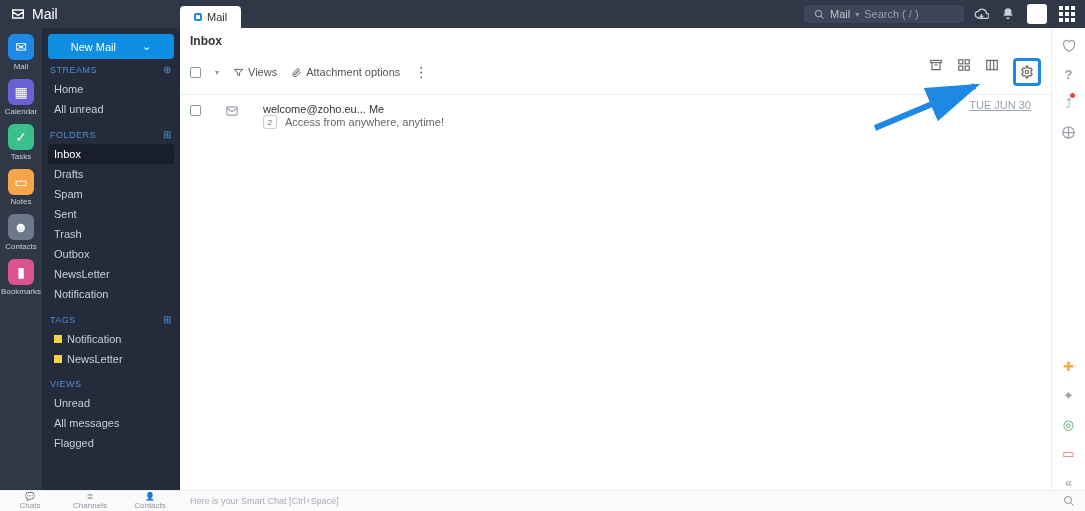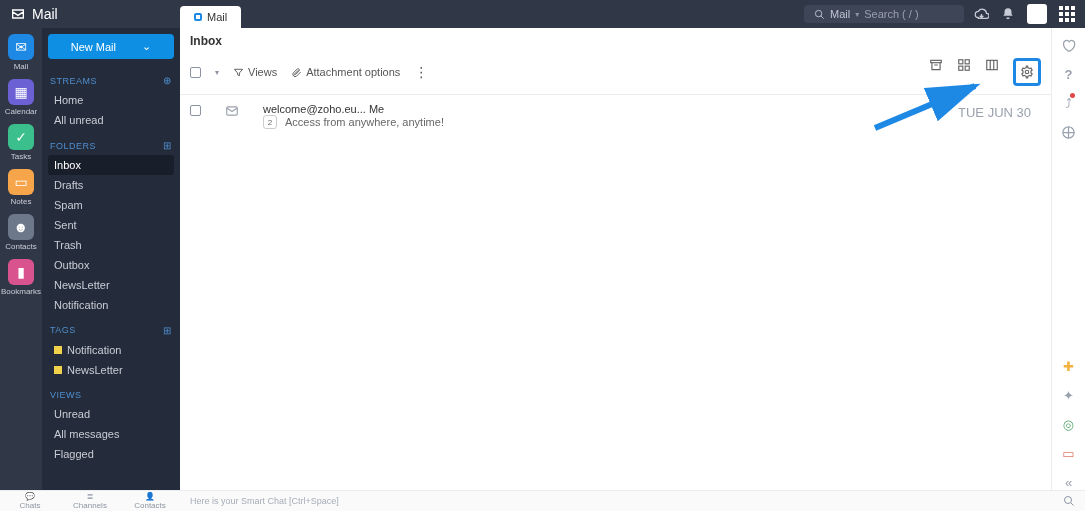--- a/index.html
+++ b/index.html
@@ -19,36 +19,36 @@
 .rail{width:42px;background:#303747;display:flex;flex-direction:column;align-items:center;padding-top:6px;gap:8px;}
 .rail-item{display:flex;flex-direction:column;align-items:center;gap:2px;color:#c9cdd6;font-size:8px;cursor:pointer;}
 .rail-ico{width:26px;height:26px;border-radius:6px;display:flex;align-items:center;justify-content:center;font-size:14px;}
 .ico-mail{background:#1e88e5;color:#fff;}
 .ico-cal{background:#6b60d4;color:#fff;}
 .ico-task{background:#3bbf8c;color:#fff;}
 .ico-notes{background:#f6a54a;color:#fff;}
 .ico-cont{background:#6d788a;color:#fff;}
 .ico-book{background:#d9538e;color:#fff;}
 .sidebar{width:138px;background:#242b3a;color:#c9cdd6;display:flex;flex-direction:column;font-size:11px;padding:6px 6px 0 6px;overflow:hidden;}
-.new-mail{background:#0f8fe4;color:#fff;border:none;border-radius:4px;padding:6px 10px;font-size:11px;display:flex;align-items:center;justify-content:center;gap:26px;cursor:pointer;margin-bottom:12px;}
+.new-mail{background:#0f8fe4;color:#fff;border:none;border-radius:4px;padding:6px 10px;font-size:11px;display:flex;align-items:center;justify-content:center;gap:26px;cursor:pointer;margin-bottom:1px;}
 .sb-head{color:#4f8fcf;font-size:9px;letter-spacing:.5px;padding:4px 2px;display:flex;justify-content:space-between;align-items:center;}
-.sb-tags-head{color:#4f8fcf;font-size:9px;letter-spacing:.5px;padding:4px 2px;display:flex;justify-content:space-between;align-items:flex-start;margin-top:6px;}
+.sb-tags-head{color:#4f8fcf;font-size:9px;letter-spacing:.5px;padding:4px 2px;display:flex;justify-content:space-between;align-items:center;margin-top:6px;}
 .sb-item{padding:4px 6px;cursor:pointer;border-radius:3px;}
 .sb-item.link{color:#1e88e5;}
 .sb-item.selected{background:#181e2a;color:#fff;}
 .tag-sq{display:inline-block;width:8px;height:8px;background:#f3d24b;margin-right:5px;}
 .main{flex:1;display:flex;flex-direction:column;position:relative;}
 .inbox-title{font-size:12px;font-weight:600;padding:6px 10px;color:#333;}
 .toolbar{display:flex;align-items:center;gap:14px;padding:4px 10px 8px 10px;font-size:11px;color:#555;border-bottom:1px solid #eaecef;}
 .toolbar .right{margin-left:auto;display:flex;gap:14px;}
 .settings-box{border:3px solid #1e88e5;border-radius:4px;padding:4px;}
 .mail-row{display:flex;align-items:flex-start;gap:24px;padding:8px 10px;position:relative;font-size:11px;color:#444;}
 .mailtxt .from{font-weight:500;color:#333;}
 .mailtxt .subj{color:#666;}
-.date-tag{position:absolute;right:20px;top:10px;font-size:13px;color:#9aa1ad;}
+.date-tag{position:absolute;right:20px;top:4px;font-size:11px;color:#9aa1ad;text-decoration:underline;}
 .thread-badge{width:14px;height:14px;display:inline-flex;align-items:center;justify-content:center;border:1px solid #ccc;border-radius:3px;font-size:8px;color:#666;margin-top:14px;}
 .right-rail{width:34px;border-left:1px solid #eaecef;display:flex;flex-direction:column;align-items:center;padding-top:10px;gap:14px;color:#9aa1ad;font-size:13px;}
 .right-rail .divider{flex:1;}
 .arrow{position:absolute;right:56px;top:50px;pointer-events:none;}
 .bottom{position:absolute;bottom:0;left:0;right:0;height:21px;background:#fafafa;border-top:1px solid #eaecef;display:flex;align-items:center;font-size:9px;color:#8e95a2;}
 .bottom .tabs{display:flex;width:180px;}
 .bottom .btab{flex:1;text-align:center;display:flex;flex-direction:column;align-items:center;justify-content:center;gap:0;font-size:8px;}
 .bottom .smart{flex:1;padding-left:10px;color:#a6acb8;}
 svg{display:block;}
 .chk{width:11px;height:11px;border:1px solid #8d94a1;border-radius:2px;display:inline-block;}

